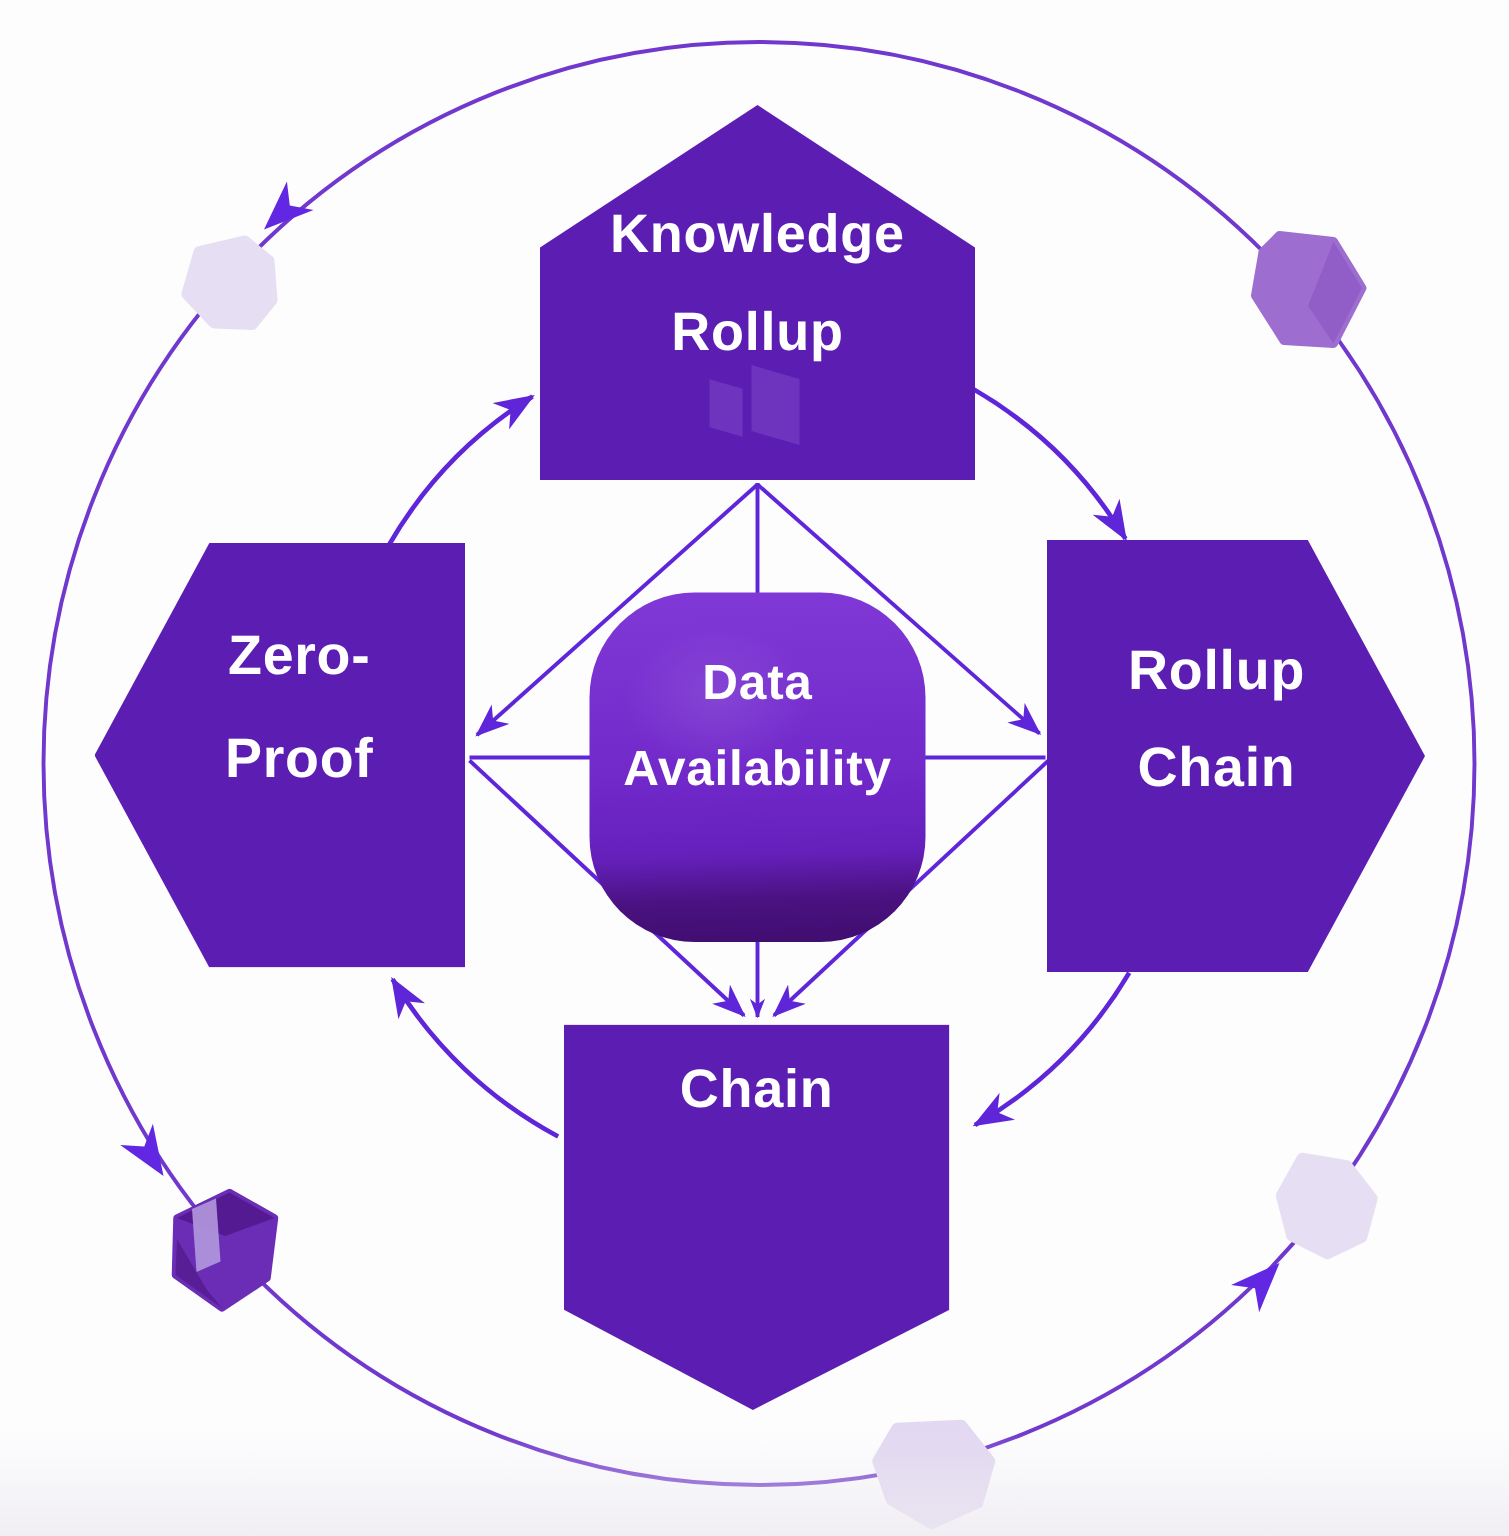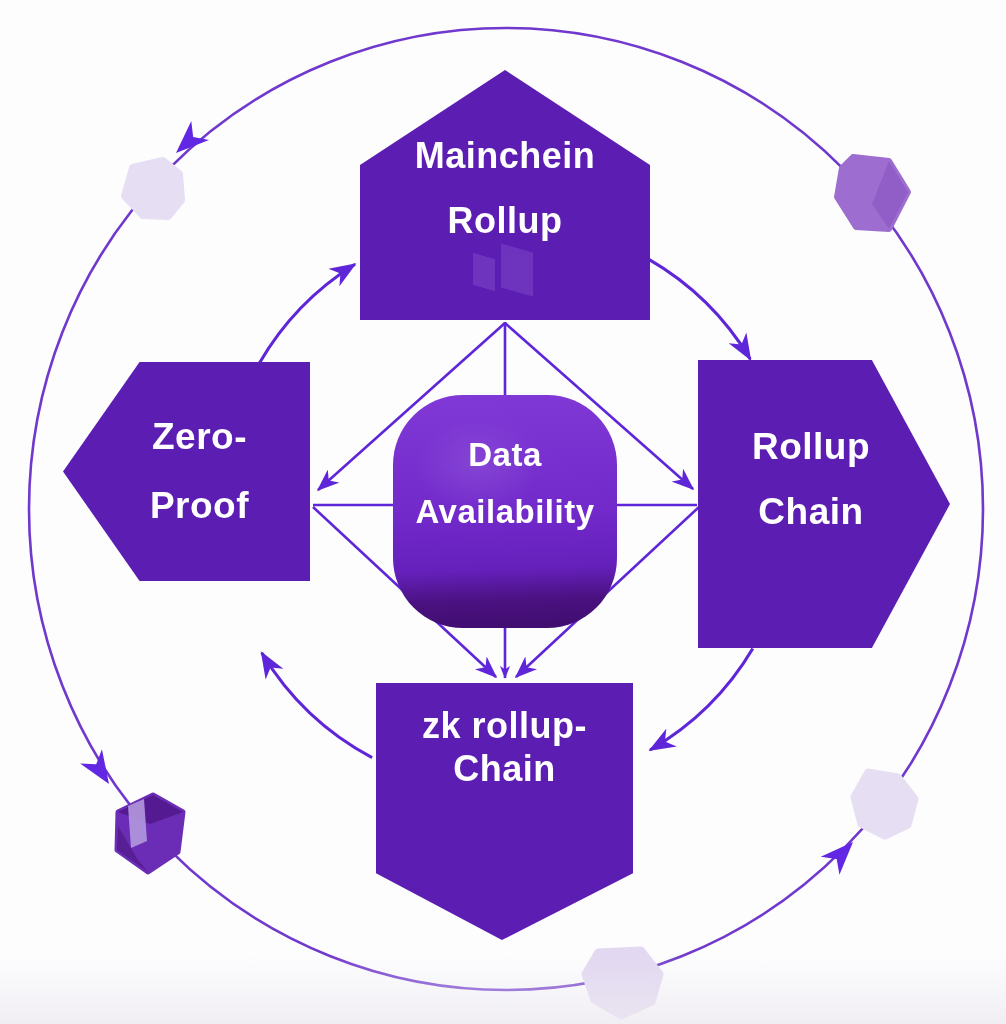--- a/index.html
+++ b/index.html
@@ -32,21 +32,21 @@
 
   .node-top{
     left:360px;top:70px;width:290px;height:250px;
     clip-path:polygon(50% 0, 100% 38%, 100% 100%, 0 100%, 0 38%);
     font-size:36px;line-height:43px;
   }
   .node-top .nl:nth-of-type(1){margin-top:64px;}
   .node-top .nl:nth-of-type(2){margin-top:22px;}
 
   .node-left{
-    left:63px;top:362px;width:247px;height:219px;
+    left:63px;top:362px;width:247px;height:283px;
     clip-path:polygon(0 50%, 31% 0, 100% 0, 100% 100%, 31% 100%);
     font-size:37px;line-height:45px;
     padding-left:26px;
   }
   .node-left .nl:nth-of-type(1){margin-top:52px;}
   .node-left .nl:nth-of-type(2){margin-top:24px;}
   .node-left .nl:nth-of-type(3){margin-top:4px;text-align:center;}
 
   .node-right{
     left:698px;top:360px;width:252px;height:288px;
@@ -140,40 +140,39 @@
         <polygon points="148,872 117,850 118,826 138,860" fill="#521a8e" opacity="0.8"></polygon>
       </g>
 
       <polygon points="868,772 898,777 915,799 908,825 885,836 861,824 854,797" fill="#e6def3" stroke="#e6def3" stroke-width="7"></polygon>
 
       <polygon points="598,952 641,950 660,974 652,1002 621,1016 594,1000 585,974" fill="#e2d8f1" stroke="#e2d8f1" stroke-width="7"></polygon>
     </g>
   </svg>
 
   <div class="node node-top">
-    <span class="nl">Mainchein</span>
+    <span class="nl">Knowledge</span>
     <span class="nl">Rollup</span>
     <span class="watermark">
         <i class="wm-a"></i>
         <i class="wm-b"></i>
       </span>
   </div>
 
   <div class="node node-left">
     <span class="nl">Zero-</span>
     <span class="nl">Proof</span>
   </div>
 
   <div class="node node-right">
     <span class="nl">Rollup</span>
     <span class="nl">Chain</span>
   </div>
 
   <div class="node node-bottom">
-    <span class="nl">zk rollup-</span>
     <span class="nl">Chain</span>
   </div>
 
   <div class="node node-center">
     <span class="nl">Data</span>
     <span class="nl">Availability</span>
   </div>
 
 </div>
 

